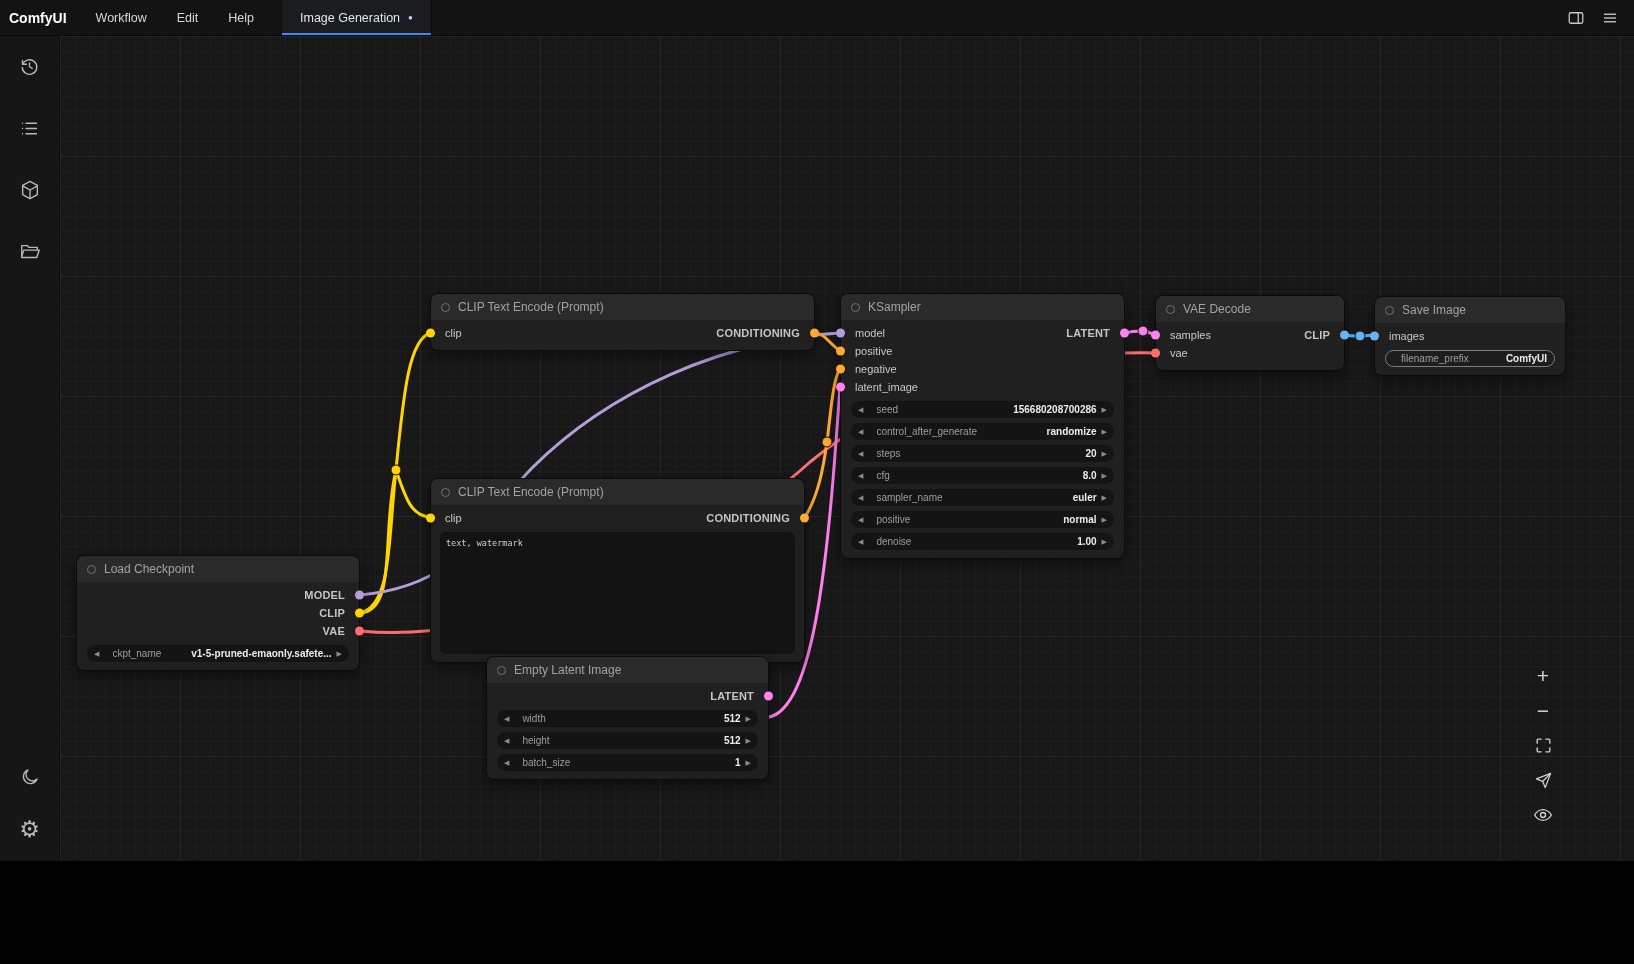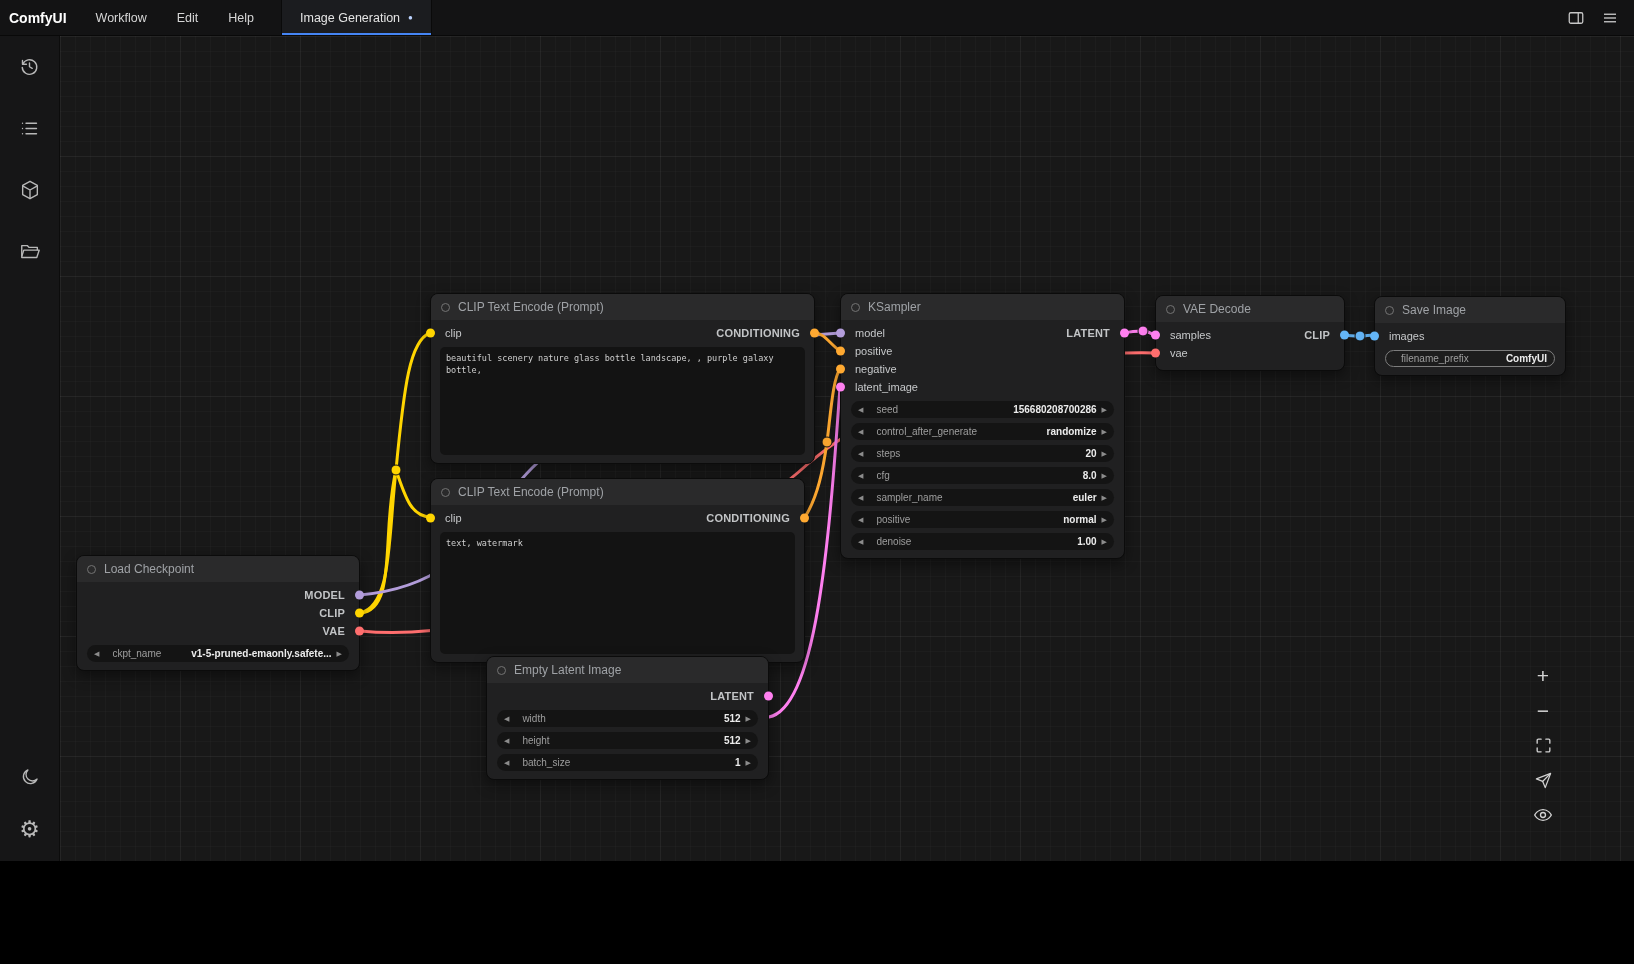--- a/index.html
+++ b/index.html
@@ -263,21 +263,20 @@
       <span>CLIP Text Encode (Prompt)</span>
     </div>
     <div class="slots">
       <div class="slot-row">
         <span class="dot in" style="background: rgb(255, 213, 0);"></span>
         <span class="in-label">clip</span>
         <span class="out-label">CONDITIONING</span>
         <span class="dot out" style="background: rgb(255, 169, 49);"></span>
       </div>
     </div>
-    <div class="ta">beautiful scenery nature glass bottle landscape, , purple galaxy bottle,</div>
   </div>
 
   <div class="node" id="node-clip-negative">
     <div class="node-header">
       <span class="collapse-dot"></span>
       <span>CLIP Text Encode (Prompt)</span>
     </div>
     <div class="slots">
       <div class="slot-row">
         <span class="dot in" style="background: rgb(255, 213, 0);"></span>

